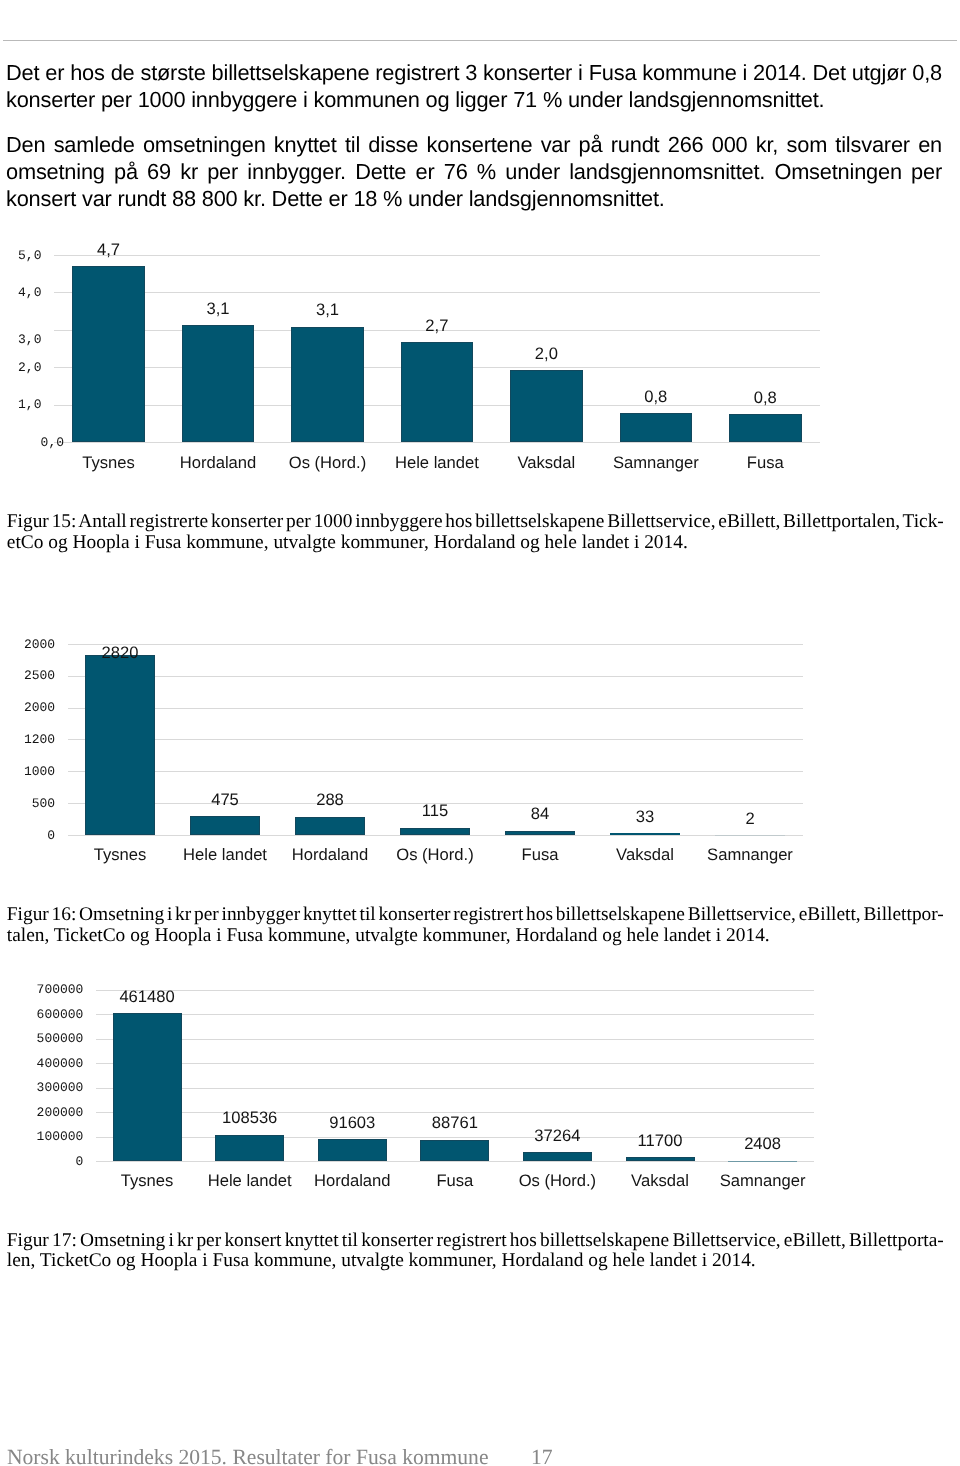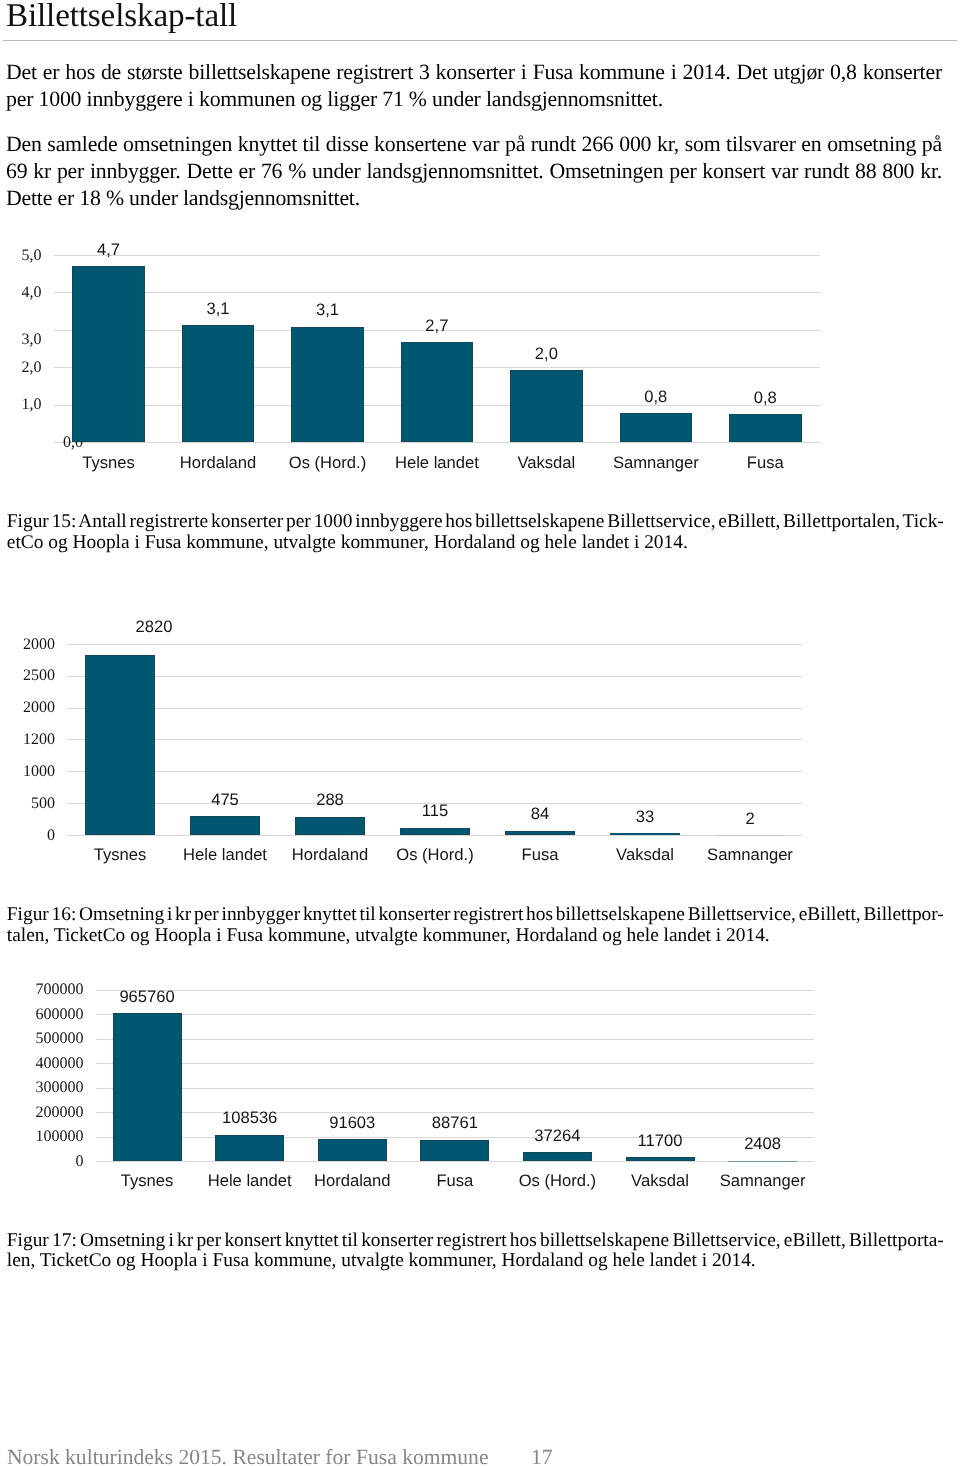--- a/index.html
+++ b/index.html
@@ -19,21 +19,21 @@
     font-size:33.2px;line-height:33px;font-weight:400;color:#111111;
     letter-spacing:-0.16px;
   }
   .title-rule{
     position:absolute;left:3px;top:39.8px;width:954px;height:1.2px;
     background:#b9b9b9;
   }
   
   .para{
     position:absolute;left:6px;width:936px;
-    font-family:Liberation Serif, serif;
+    font-family:Liberation Sans, sans-serif;
     font-size:21.8px;letter-spacing:-0.2px;line-height:27.2px;
     text-align:justify;color:#000;
   }
   .para.p1{top:59.2px;}
   .para.p2{top:130.9px;}
 
   
   #cap1{top:512.4px;}
   #cap2{top:905.3px;}
   #cap3{top:1230.8px;}
@@ -44,22 +44,22 @@
     color:#000;
   }
   .cline{white-space:nowrap;}
   .cline.j{white-space:nowrap;}
 
   
   .chart{position:absolute;left:0;top:0;width:960px;height:1466px;pointer-events:none;}
   .gridline{position:absolute;height:1px;background:#d9d9d9;}
   .ytick{
     position:absolute;text-align:left;
-    font-family:Liberation Serif, serif;
-    font-size:16px;line-height:16.6px;color:#151515;white-space:nowrap;
+    font-family:Liberation Mono, monospace;
+    font-size:13px;line-height:16.6px;color:#151515;white-space:nowrap;
   }
   .bar{position:absolute;background:#015670;box-shadow:inset 0 0 0 1px #12485d;}
   .dlabel{
     position:absolute;text-align:center;
     font-family:"Liberation Sans", sans-serif;
     font-size:16.6px;line-height:16.6px;color:#151515;white-space:nowrap;
   }
   .xlabel{
     position:absolute;text-align:center;
     font-family:"Liberation Sans", sans-serif;
@@ -75,39 +75,38 @@
     position:absolute;left:531px;top:1447px;
     font-family:"Liberation Serif", serif;
     font-size:21.6px;line-height:21.6px;color:#878787;white-space:nowrap;
   }
 </style>
 </head>
 <body>
 
 <div class="page">
 
-  <div class="doc-title">Billettselskap-tall</div>
   <div class="title-rule"></div>
 
   <div class="para p1">Det er hos de største billettselskapene registrert 3 konserter i Fusa kommune i 2014. Det utgjør 0,8 konserter per 1000 innbyggere i kommunen og ligger 71 % under landsgjennomsnittet.</div>
   <div class="para p2">Den samlede omsetningen knyttet til disse konsertene var på rundt 266 000 kr, som tilsvarer en omsetning på 69 kr per innbygger. Dette er 76 % under landsgjennomsnittet. Omsetningen per konsert var rundt 88 800 kr. Dette er 18 % under landsgjennomsnittet.</div>
 
   <div id="chart1" class="chart" style="left: 0px; top: 0px; width: 960px; height: 1466px;">
       <div class="gridline" style="left: 53.85px; top: 255px; width: 766.15px;"></div>
       <div class="ytick" style="right: 918.55px; top: 247.5px;">5,0</div>
       <div class="gridline" style="left: 53.85px; top: 292px; width: 766.15px;"></div>
       <div class="ytick" style="right: 918.55px; top: 284.96px;">4,0</div>
       <div class="gridline" style="left: 53.85px; top: 330px; width: 766.15px;"></div>
       <div class="ytick" style="right: 918.55px; top: 322.42px; margin-top: 10px;">3,0</div>
       <div class="gridline" style="left: 53.85px; top: 367px; width: 766.15px;"></div>
       <div class="ytick" style="right: 918.55px; top: 359.88px;">2,0</div>
       <div class="gridline" style="left: 53.85px; top: 405px; width: 766.15px;"></div>
       <div class="ytick" style="right: 918.55px; top: 397.34px;">1,0</div>
       <div class="gridline" style="left: 53.85px; top: 442px; width: 766.15px;"></div>
-      <div class="ytick" style="right: 877px; top: 434.8px;">0,0</div>
+      <div class="ytick" style="right: 896px; top: 434.8px;">0,0</div>
       <div class="bar" style="left: 72.325px; width: 72.5px; top: 266.413px; height: 175.687px;"></div>
       <div class="dlabel" style="left: 53.85px; width: 109.45px; top: 242.113px;">4,7</div>
       <div class="xlabel" style="left: 53.85px; width: 109.45px; top: 454.5px;">Tysnes</div>
       <div class="bar" style="left: 181.775px; width: 72.5px; top: 324.85px; height: 117.25px;"></div>
       <div class="dlabel" style="left: 163.3px; width: 109.45px; top: 300.55px;">3,1</div>
       <div class="xlabel" style="left: 163.3px; width: 109.45px; top: 454.5px;">Hordaland</div>
       <div class="bar" style="left: 291.225px; width: 72.5px; top: 326.723px; height: 115.377px;"></div>
       <div class="dlabel" style="left: 272.75px; width: 109.45px; top: 302.423px;">3,1</div>
       <div class="xlabel" style="left: 272.75px; width: 109.45px; top: 454.5px;">Os (Hord.)</div>
       <div class="bar" style="left: 400.675px; width: 72.5px; top: 342.082px; height: 100.018px;"></div>
@@ -137,21 +136,21 @@
       <div class="ytick" style="right: 904.9px; top: 700.267px;">2000</div>
       <div class="gridline" style="left: 67.5px; top: 739px; width: 735px;"></div>
       <div class="ytick" style="right: 904.9px; top: 732.15px;">1200</div>
       <div class="gridline" style="left: 67.5px; top: 771px; width: 735px;"></div>
       <div class="ytick" style="right: 904.9px; top: 764.033px;">1000</div>
       <div class="gridline" style="left: 67.5px; top: 803px; width: 735px;"></div>
       <div class="ytick" style="right: 904.9px; top: 795.917px;">500</div>
       <div class="gridline" style="left: 67.5px; top: 835px; width: 735px;"></div>
       <div class="ytick" style="right: 904.9px; top: 827.8px;">0</div>
       <div class="bar" style="left: 85px; width: 70px; top: 655.278px; height: 179.822px;"></div>
-      <div class="dlabel" style="left: 67.5px; width: 105px; top: 619px; text-align: right;">2820</div>
+      <div class="dlabel" style="left: 67.5px; width: 105px; top: 645px;">2820</div>
       <div class="xlabel" style="left: 67.5px; width: 105px; top: 846.9px;">Tysnes</div>
       <div class="bar" style="left: 190px; width: 70px; top: 816.48px; height: 18.6199px;"></div>
       <div class="dlabel" style="left: 172.5px; width: 105px; top: 792.18px;">475</div>
       <div class="xlabel" style="left: 172.5px; width: 105px; top: 846.9px;">Hele landet</div>
       <div class="bar" style="left: 295px; width: 70px; top: 816.735px; height: 18.3648px;"></div>
       <div class="dlabel" style="left: 277.5px; width: 105px; top: 792.435px;">288</div>
       <div class="xlabel" style="left: 277.5px; width: 105px; top: 846.9px;">Hordaland</div>
       <div class="bar" style="left: 400px; width: 70px; top: 827.767px; height: 7.33317px;"></div>
       <div class="dlabel" style="left: 382.5px; width: 105px; top: 803.467px;">115</div>
       <div class="xlabel" style="left: 382.5px; width: 105px; top: 846.9px;">Os (Hord.)</div>
@@ -181,21 +180,21 @@
       <div class="ytick" style="right: 887.6px; top: 1055.94px;">400000</div>
       <div class="gridline" style="left: 84.8px; top: 1088px; width: 718.1px;"></div>
       <div class="ytick" style="right: 887.6px; top: 1080.46px;">300000</div>
       <div class="gridline" style="left: 84.8px; top: 1112px; width: 718.1px;"></div>
       <div class="ytick" style="right: 887.6px; top: 1104.97px;">200000</div>
       <div class="gridline" style="left: 84.8px; top: 1137px; width: 718.1px;"></div>
       <div class="ytick" style="right: 887.6px; top: 1129.49px;">100000</div>
       <div class="gridline" style="left: 84.8px; top: 1161px; width: 718.1px;"></div>
       <div class="ytick" style="right: 887.6px; top: 1154px;">0</div>
       <div class="bar" style="left: 101.593px; width: 69px; top: 1013.37px; height: 147.925px;"></div>
-      <div class="dlabel" style="left: 84.8px; width: 102.586px; top: 989.075px;">965760</div>
+      <div class="dlabel" style="left: 84.8px; width: 102.586px; top: 989.075px;">461480</div>
       <div class="xlabel" style="left: 84.8px; width: 102.586px; top: 1172.8px;">Tysnes</div>
       <div class="bar" style="left: 204.179px; width: 69px; top: 1134.69px; height: 26.6068px;"></div>
       <div class="dlabel" style="left: 187.386px; width: 102.586px; top: 1110.39px;">108536</div>
       <div class="xlabel" style="left: 187.386px; width: 102.586px; top: 1172.8px;">Hele landet</div>
       <div class="bar" style="left: 306.764px; width: 69px; top: 1138.84px; height: 22.4558px;"></div>
       <div class="dlabel" style="left: 289.971px; width: 102.586px; top: 1114.54px;">91603</div>
       <div class="xlabel" style="left: 289.971px; width: 102.586px; top: 1172.8px;">Hordaland</div>
       <div class="bar" style="left: 409.35px; width: 69px; top: 1139.54px; height: 21.7591px;"></div>
       <div class="dlabel" style="left: 392.557px; width: 102.586px; top: 1115.24px;">88761</div>
       <div class="xlabel" style="left: 392.557px; width: 102.586px; top: 1172.8px;">Fusa</div>

